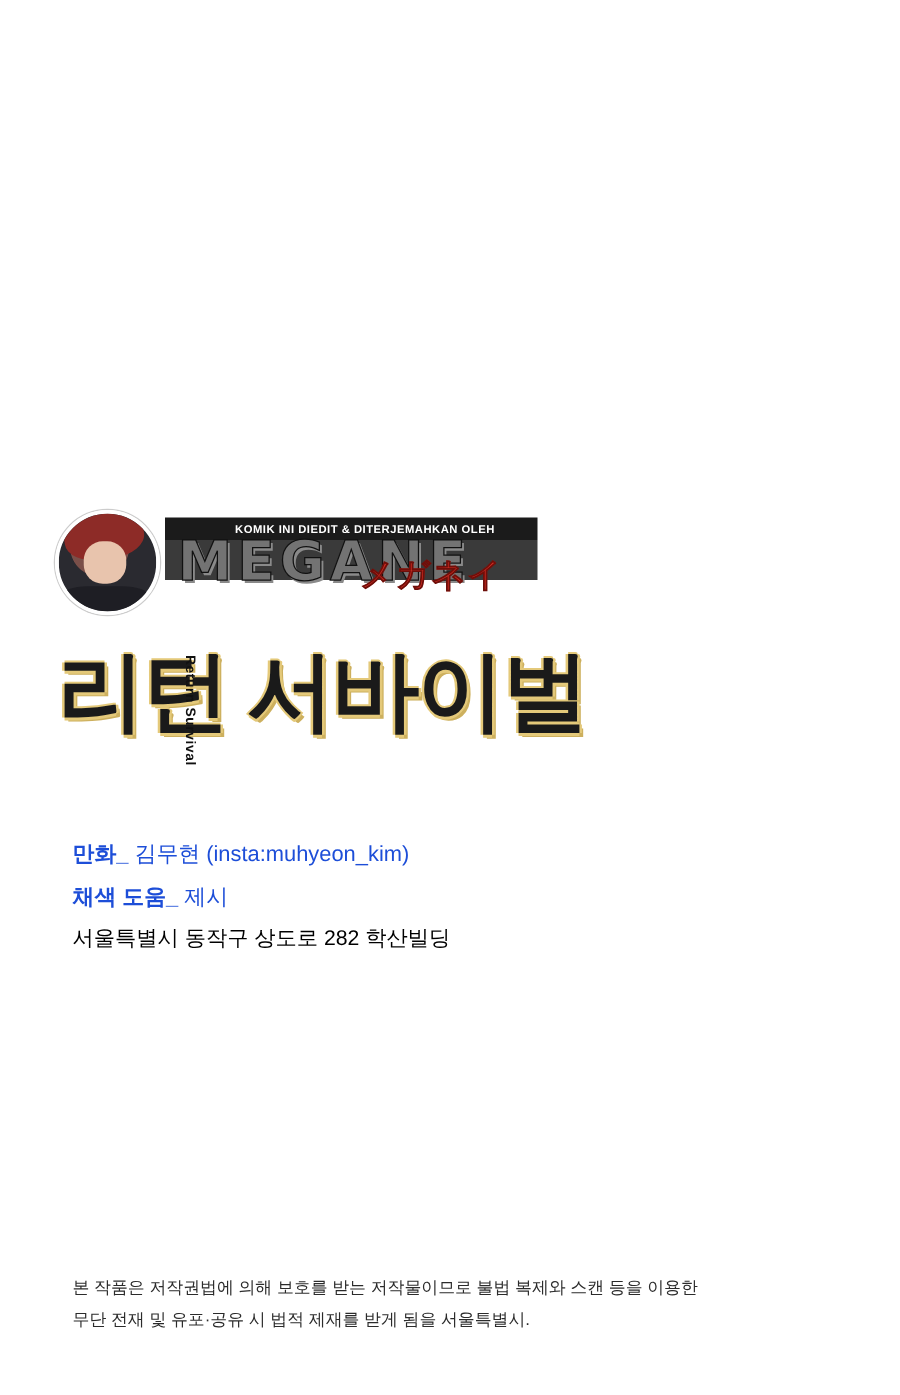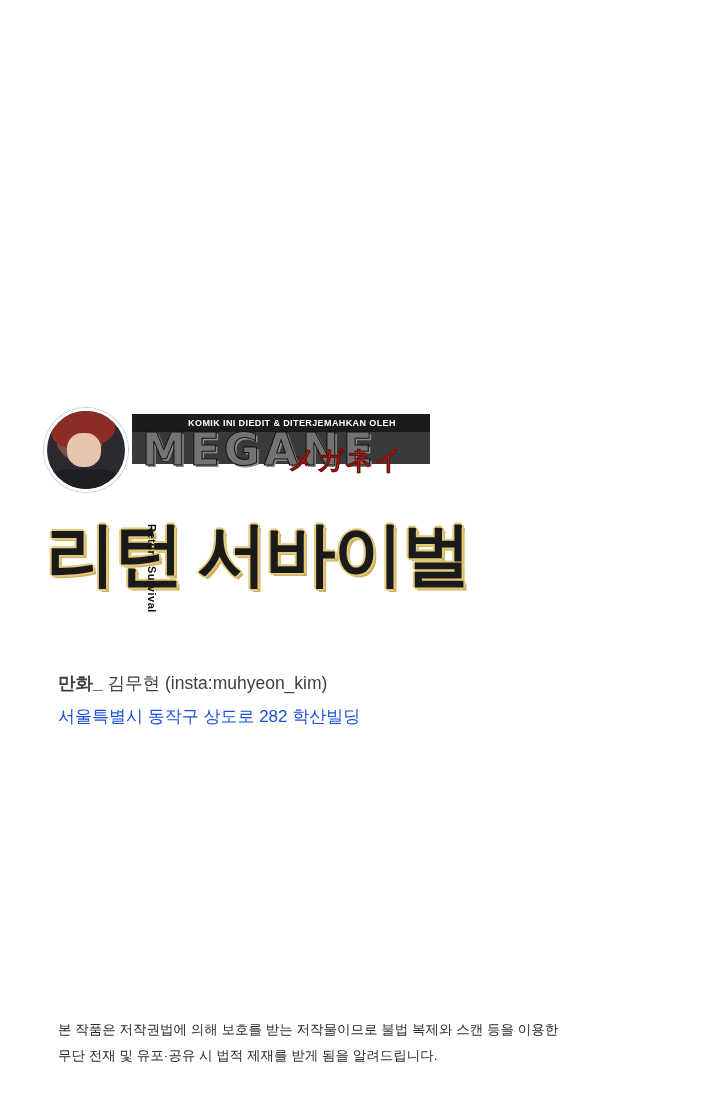--- a/index.html
+++ b/index.html
@@ -152,33 +152,33 @@
   
   #credits {
     position: absolute;
     left: 58px;
     top: 666px;
     width: 600px;
   }
   .credit-line {
     font-size: 17.5px;
     line-height: 34px;
-    color: #404040;
+    color: #1d4ed8;
     white-space: nowrap;
   }
   .credit-label {
     font-weight: bold;
   }
   .credit-value {
     font-weight: normal;
   }
   .credit-address {
     font-size: 17px;
     line-height: 34px;
-    color: #1d4ed8;
+    color: #000000;
     font-weight: normal;
   }
 
   
   #copyright {
     position: absolute;
     left: 58px;
     top: 980px;
     width: 610px;
     margin-top: 37px;
@@ -209,19 +209,23 @@
 <div id="title-logo">
   <div class="title-main">리턴 서바이벌</div>
   <div class="title-sub">Return Survival</div>
 </div>
 
 <div id="credits">
   <div class="credit-line">
     <span class="credit-label">만화_</span>
     <span class="credit-value">김무현 (insta:muhyeon_kim)</span>
   </div>
+  <div class="credit-line">
+    <span class="credit-label">채색 도움_</span>
+    <span class="credit-value">제시</span>
+  </div>
   <div class="credit-address">서울특별시 동작구 상도로 282 학산빌딩</div>
 </div>
 
 <div id="copyright">
   <div class="copy-line">본 작품은 저작권법에 의해 보호를 받는 저작물이므로 불법 복제와 스캔 등을 이용한</div>
-  <div class="copy-line">무단 전재 및 유포·공유 시 법적 제재를 받게 됨을 알려드립니다.</div>
+  <div class="copy-line">무단 전재 및 유포·공유 시 법적 제재를 받게 됨을 서울특별시.</div>
 </div>
 
 </body></html>

